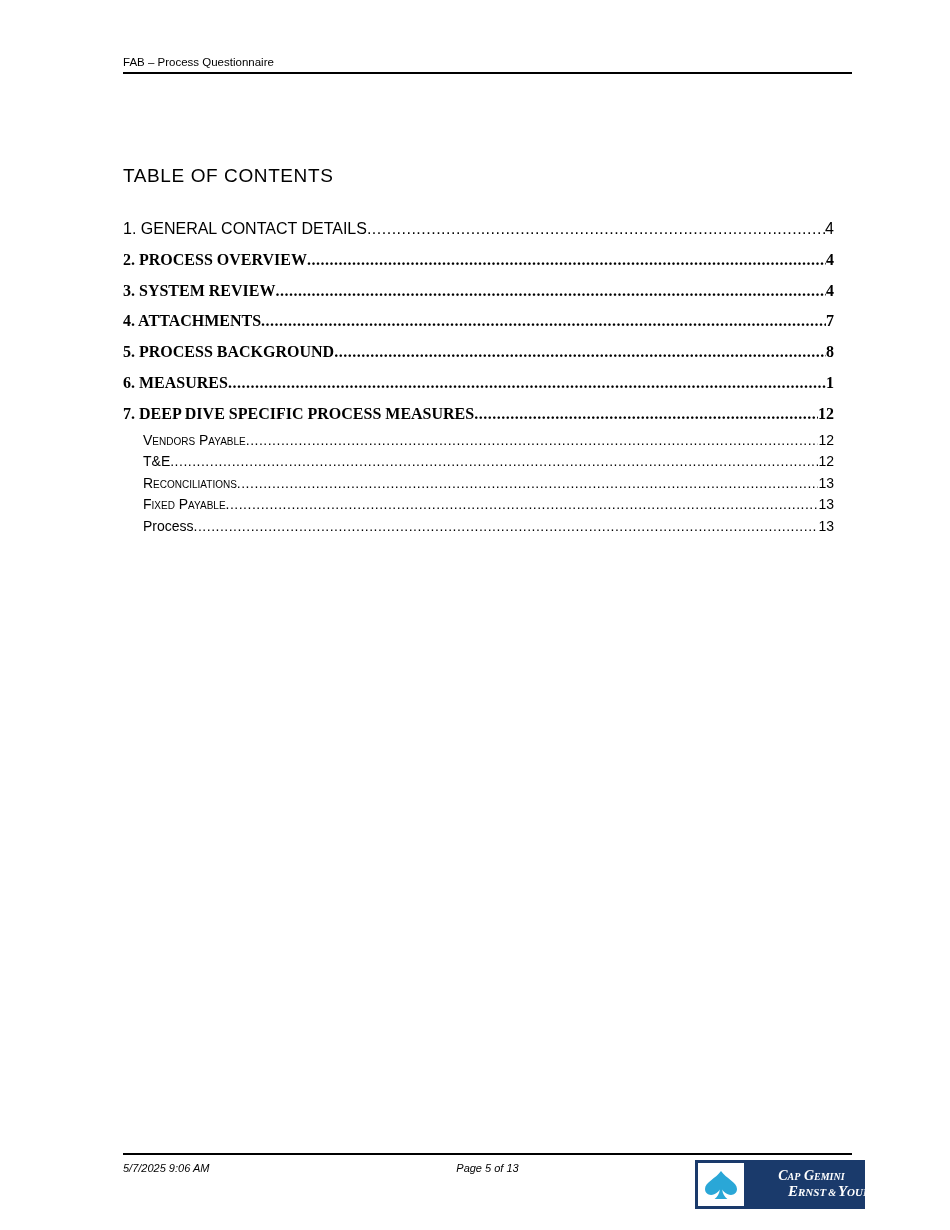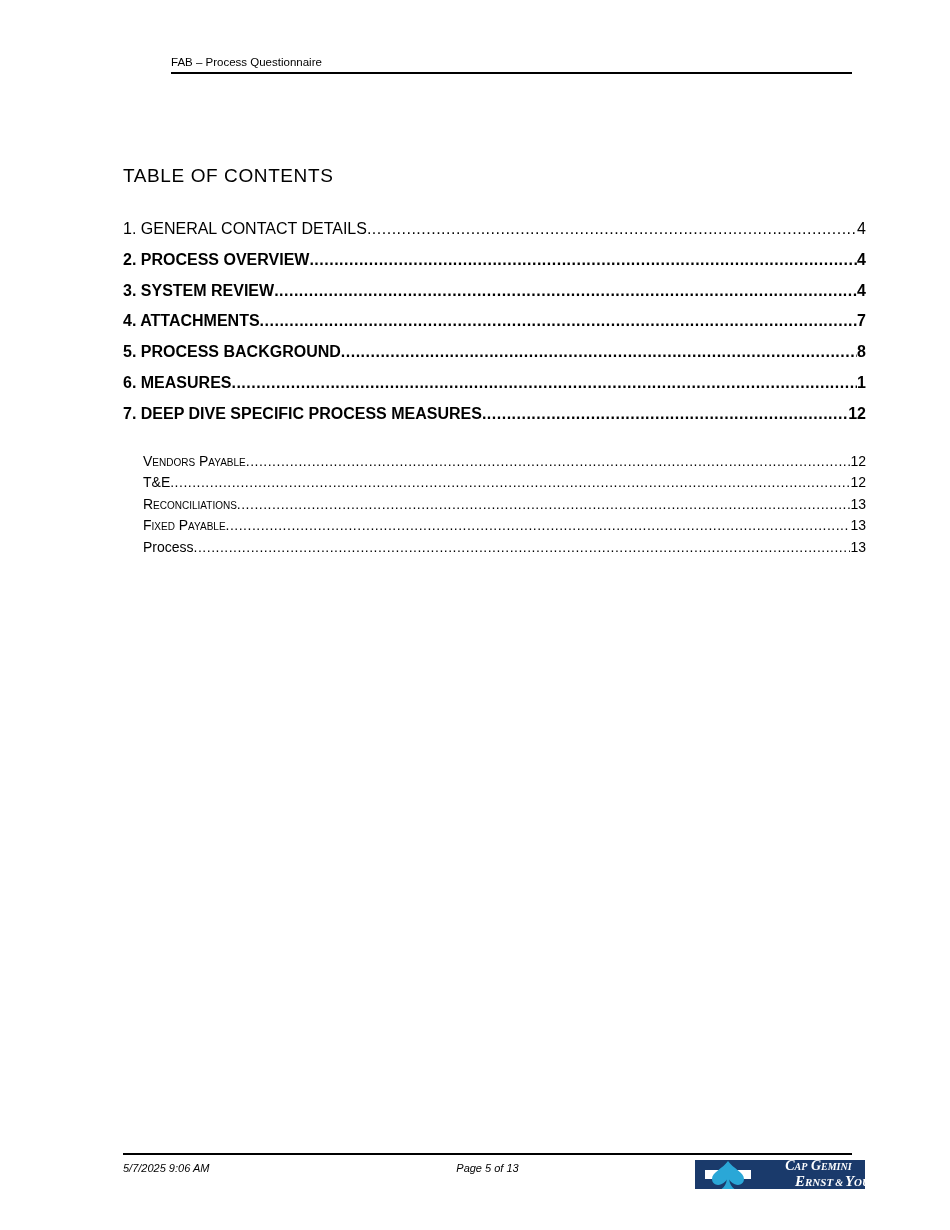--- a/index.html
+++ b/index.html
@@ -25,58 +25,57 @@
   
   .page-header {
     position: absolute;
     left: 123px;
     right: 98px;
     top: 55px;
     font-size: 11.5px;
     line-height: 14px;
     padding-bottom: 3px;
     border-bottom: 2px solid #000;
-    margin-left: 48px;
   }
 
   
   .toc-title {
     position: absolute;
     left: 123px;
     right: 98px;
     top: 165px;
     text-align: left;
     font-size: 19px;
     letter-spacing: 0.6px;
     font-weight: 400;
   }
 
   
   .toc-list {
     position: absolute;
     left: 123px;
-    right: 84px;
+    right: 116px;
     top: 214px;
   }
   .toc-row {
     display: flex;
     align-items: baseline;
     white-space: nowrap;
   }
   .toc-row.main {
     font-size: 16px;
     line-height: 30.8px;
   }
-  .toc-row.main.bold { font-weight: 700; }
+  .toc-row.main.bold { font-weight: 700; font-family: Liberation Serif, serif; }
   .toc-row.sub {
     font-size: 14px;
     line-height: 21.5px;
     padding-left: 20px;
   }
-  .toc-row.main + .toc-row.sub { margin-top: 21px; }
+  .toc-row.main + .toc-row.sub { margin-top: 0; }
   .toc-row.sc .toc-label { font-variant: small-caps; }
   .toc-label { flex: 0 0 auto; }
   .toc-dots {
     flex: 1 1 auto;
     overflow: hidden;
     white-space: nowrap;
   }
   .toc-dots::after {
     content: "............................................................................................................................................................................................................................................................";
     letter-spacing: 0.5px;
@@ -99,25 +98,25 @@
   .footer-left  { flex: 1; text-align: left; }
   .footer-center{ flex: 1; text-align: center; }
   .footer-right { flex: 1; }
 
   
   .logo {
     position: absolute;
     left: 695px;
     top: 1160px;
     width: 170px;
-    height: 29px;
+    height: 49px;
     background: var(--navy);
     border: 1px solid var(--navy);
     display: flex;
-    padding: 9px;
+    padding: 2px;
   }
   .logo-spade-box {
     background: #ffffff;
     width: 46px;
     flex: 0 0 auto;
     display: flex;
     align-items: center;
     justify-content: center;
   }
   .logo-spade-box svg { display: block; }

